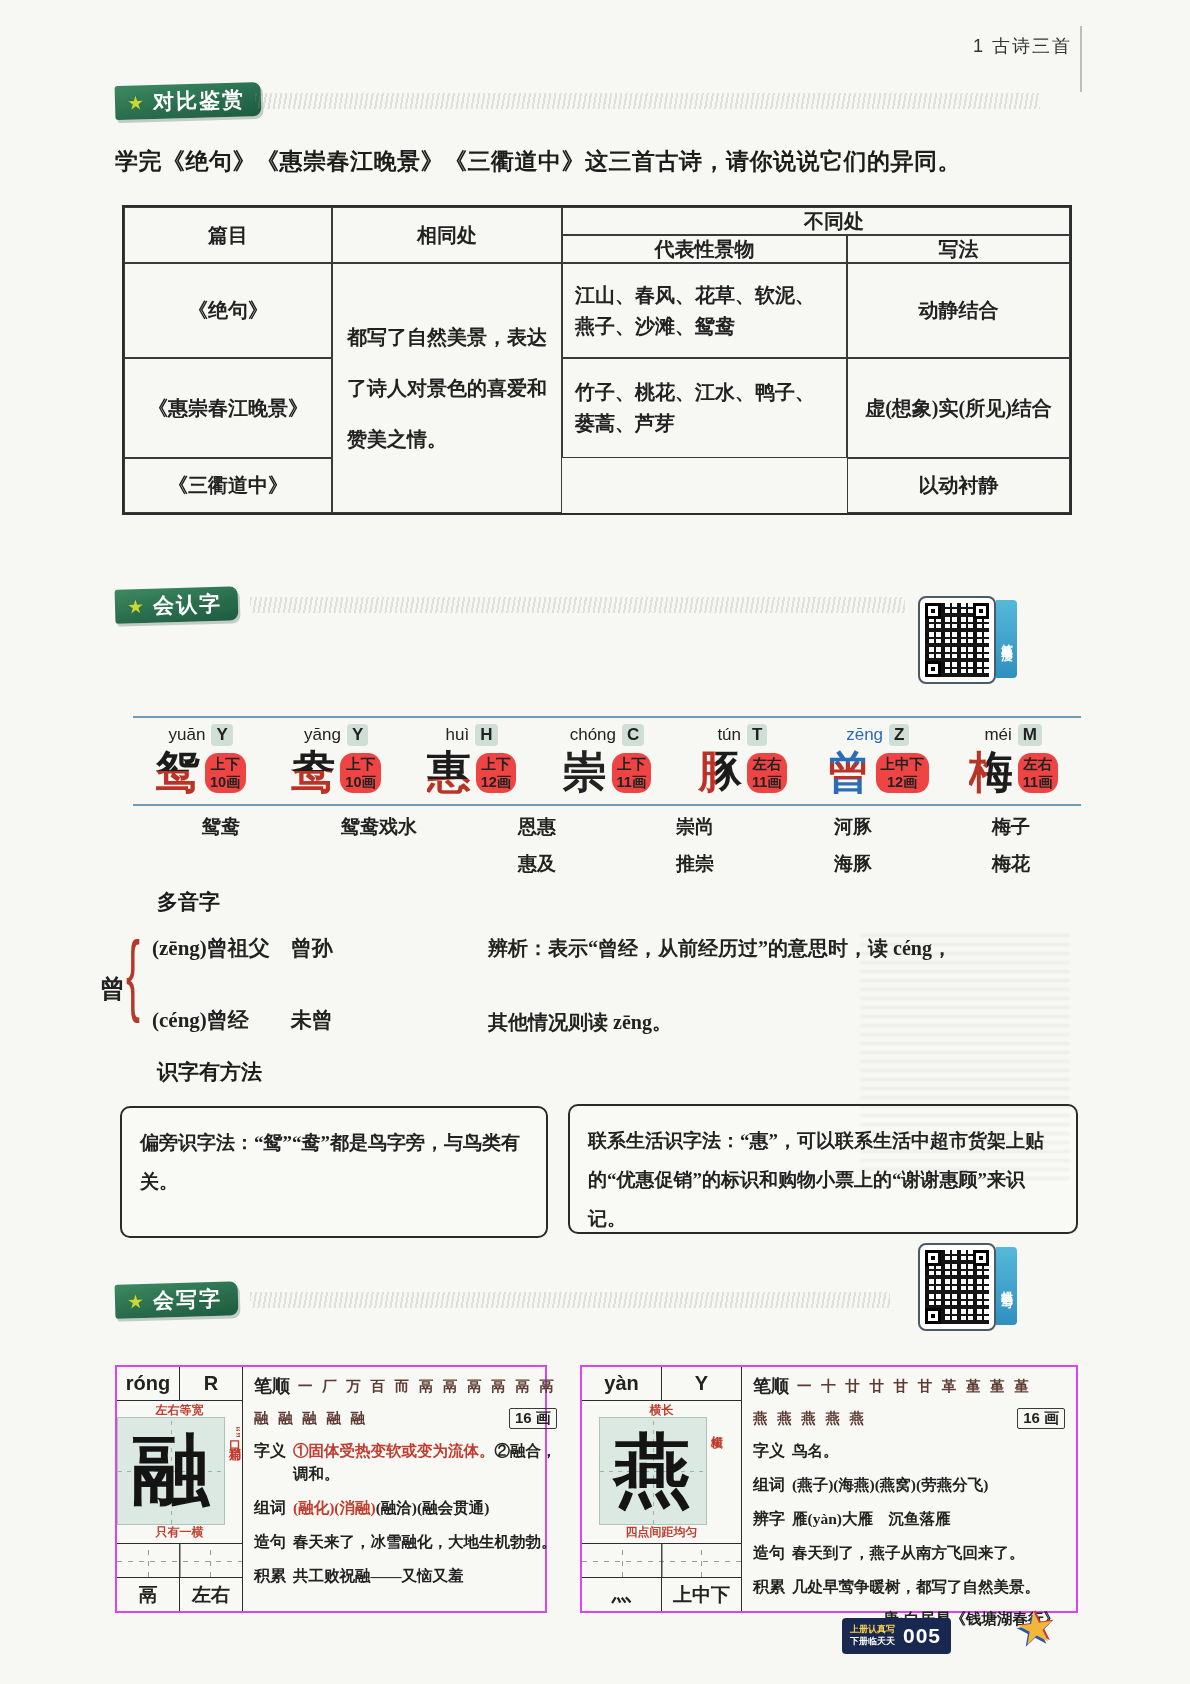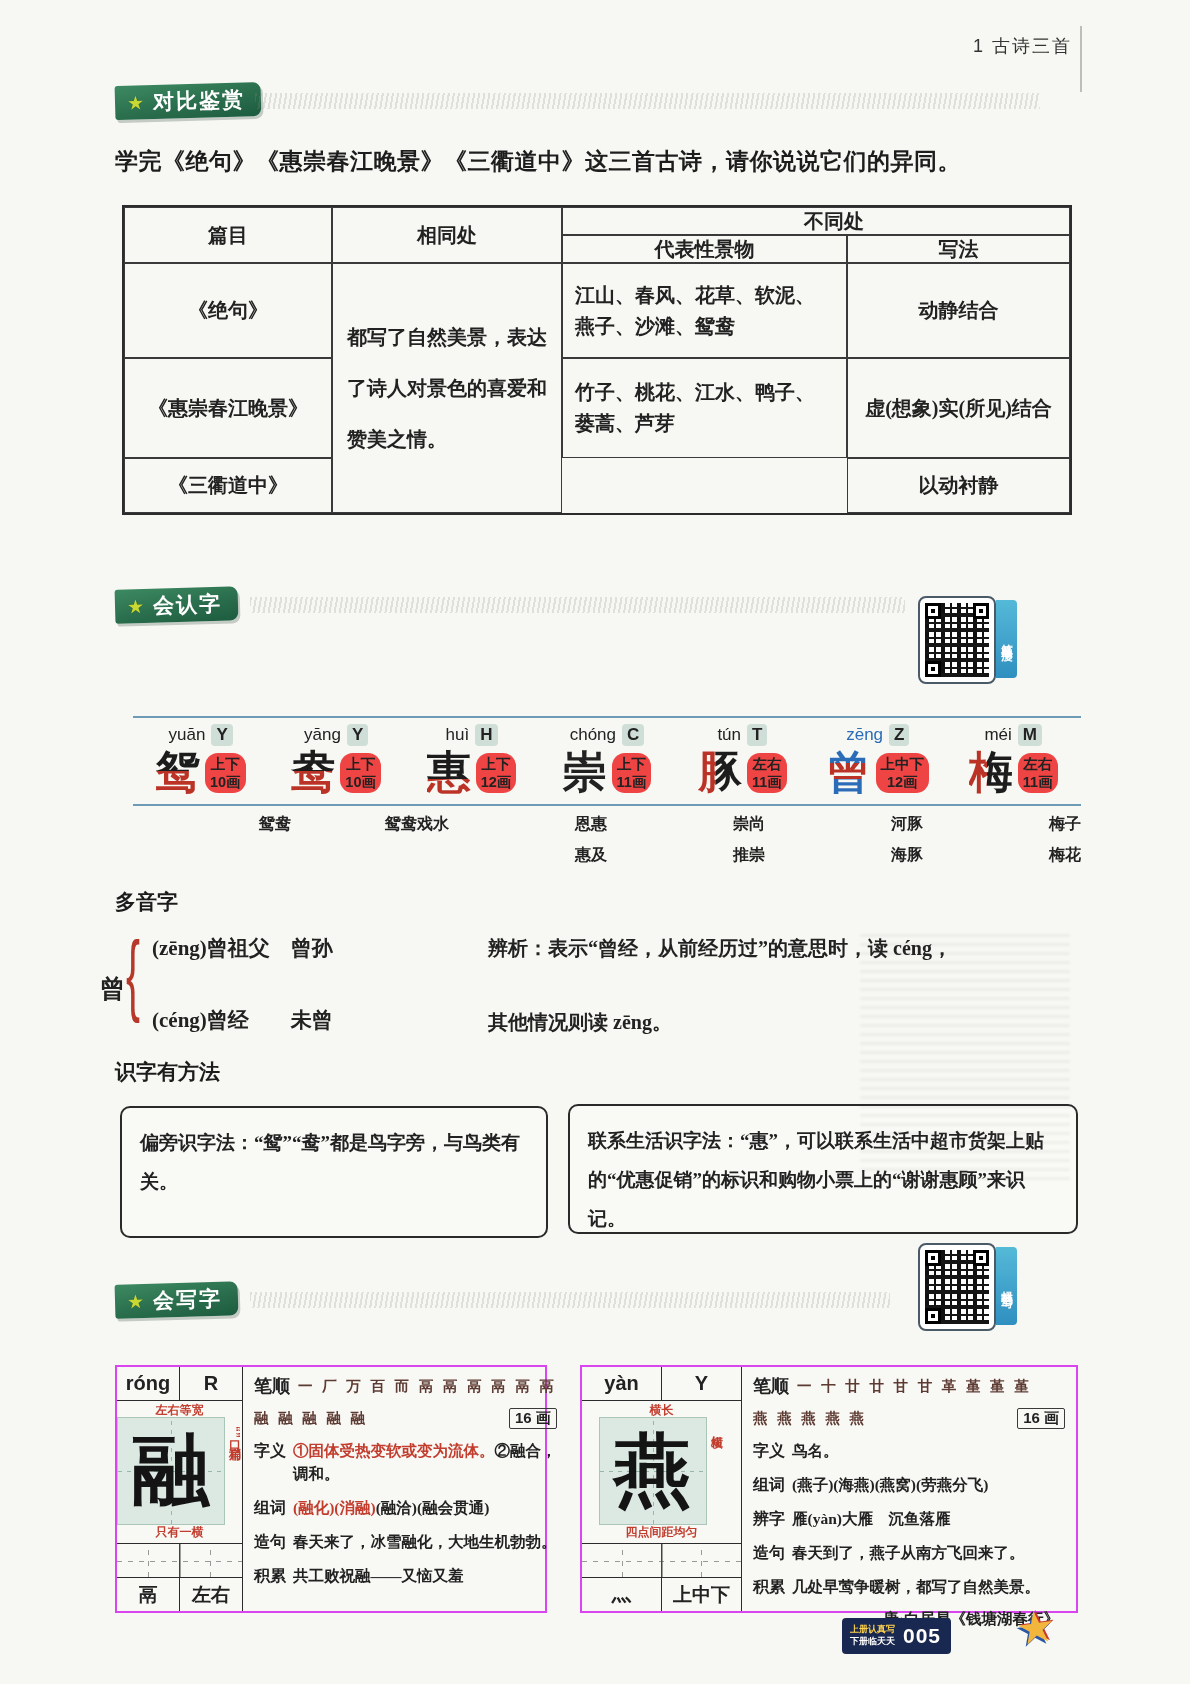--- a/index.html
+++ b/index.html
@@ -61,25 +61,25 @@
              align-items:center;font-size:14.5px;font-weight:bold;line-height:1.25;}
   .blue-text{color:#2b6cb8;}
   
   @supports ((-webkit-background-clip:text) or (background-clip:text)){
     .c-tb{background:linear-gradient(180deg,#1c1c1c 46%,#bb3226 46%);-webkit-background-clip:text;background-clip:text;color:transparent;}
     .c-tb62{background:linear-gradient(180deg,#1c1c1c 62%,#bb3226 62%);-webkit-background-clip:text;background-clip:text;color:transparent;}
     .c-lr{background:linear-gradient(90deg,#bb3226 42%,#1c1c1c 42%);-webkit-background-clip:text;background-clip:text;color:transparent;}
     .c-mid{background:linear-gradient(180deg,#2b6cb8 30%,#bb3226 30%,#bb3226 62%,#2b6cb8 62%);-webkit-background-clip:text;background-clip:text;color:transparent;}
   }
   .rz-words{display:flex;}
-  .rz-wcol{flex:1;text-align:right;padding-left:18px;font-size:16px;font-weight:bold;line-height:1.95;
+  .rz-wcol{flex:1;text-align:center;padding-left:18px;font-size:19px;font-weight:bold;line-height:1.95;
            font-family:"Liberation Serif","DejaVu Serif",serif;}
 
   
-  .sub-heading{font-size:21px;font-weight:bold;color:#1c1c1c;}
+  .sub-heading{font-size:21px;font-weight:bold;color:#1c1c1c;margin-left:42px;}
   .dy-char{font-size:25px;font-weight:bold;font-family:"Liberation Serif","DejaVu Serif",serif;}
   .dy-brace{font-size:84px;font-weight:300;color:#b5382b;transform:scale(.5,1.05);transform-origin:left center;line-height:1;}
   .dy-line{font-size:21px;font-weight:bold;font-family:"Liberation Serif","DejaVu Serif",serif;}
   .dy-analysis{font-size:20px;font-weight:bold;font-family:"Liberation Serif","DejaVu Serif",serif;line-height:1.6;}
   .dy-analysis .lbl{font-family:"Liberation Sans",sans-serif;}
 
   
   .m-box{border:2.5px solid #2a2a2a;border-radius:10px;padding:16px 18px;box-sizing:border-box;
          font-size:19px;font-weight:bold;line-height:2.05;background:#f9f9f6;
          font-family:"Liberation Serif","DejaVu Serif",serif;}

